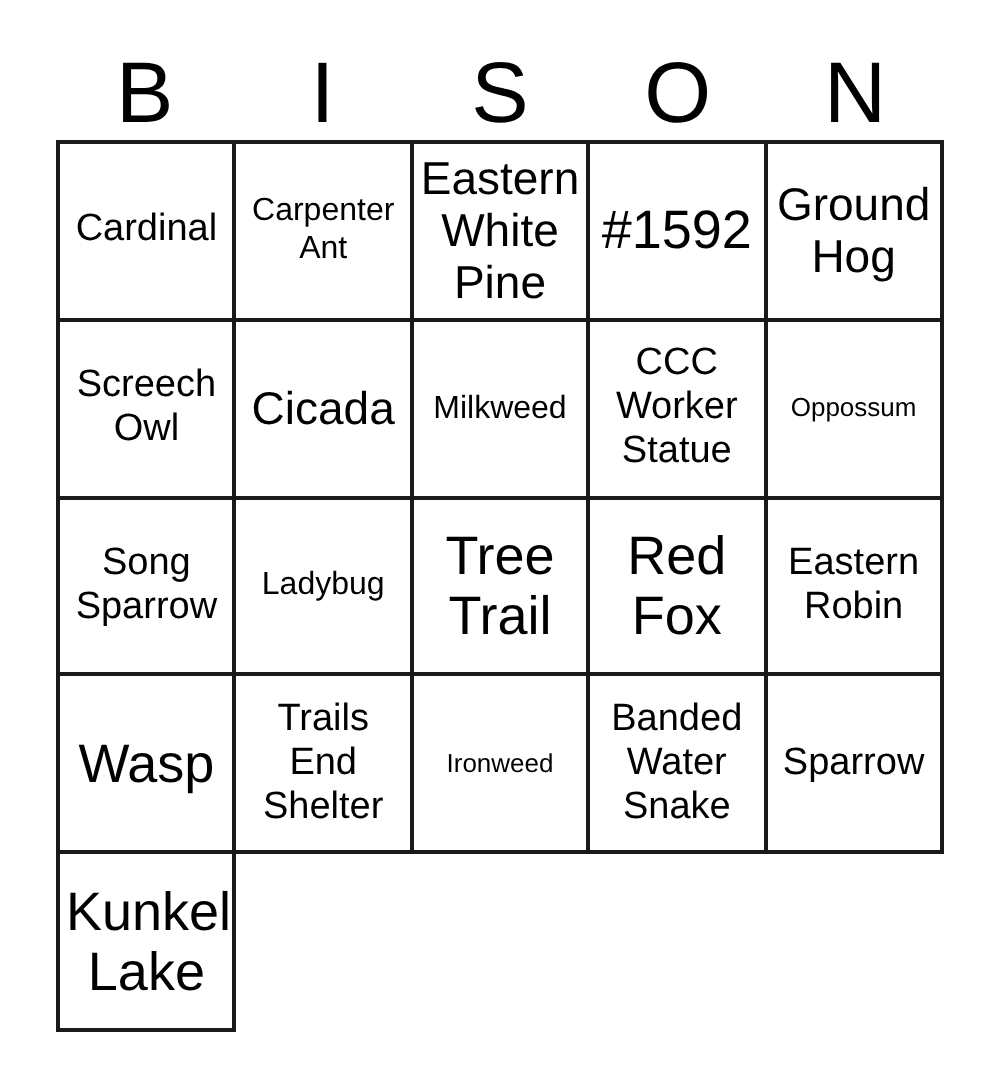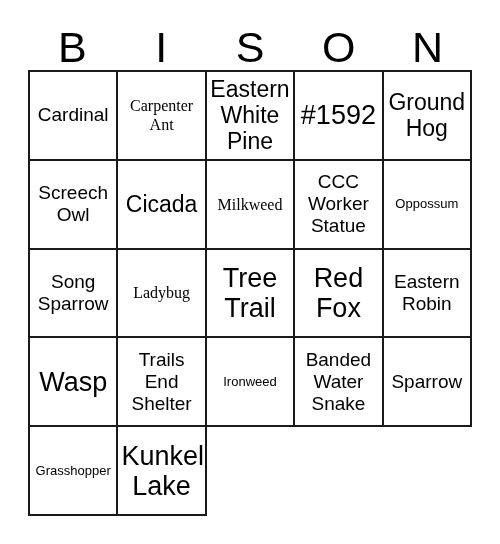--- a/index.html
+++ b/index.html
@@ -78,21 +78,21 @@
     color: #000000;
     font-weight: 400;
     white-space: pre-line;
     word-break: normal;
   }
 
   
   .fs-xl  { font-size: 27px; line-height: 30px; }
   .fs-lg  { font-size: 23px; line-height: 26px; }
   .fs-md  { font-size: 19px; line-height: 22px; }
-  .fs-sm  { font-size: 16px; line-height: 19px; font-family: Liberation Serif, serif; }
+  .fs-sm  { font-size: 16px; line-height: 19px; }
   .fs-xs  { font-size: 13px; line-height: 16px; }
 </style>
 </head>
 <body>
 
 <div id="card-root">
 
   <div id="header-row">
     <div class="header-letter">B</div>
     <div class="header-letter">I</div>
@@ -175,21 +175,18 @@
     <div class="cell">
         <span class="cell-text fs-md">Banded
 Water
 Snake</span>
       </div>
 
     <div class="cell">
         <span class="cell-text fs-md">Sparrow</span>
       </div>
     <div class="cell">
-        <span class="cell-text fs-xs">Grasshopper</span>
-      </div>
-    <div class="cell">
         <span class="cell-text fs-xl">Kunkel
 Lake</span>
       </div>
   </div>
 
 </div>
 
 </body></html>

